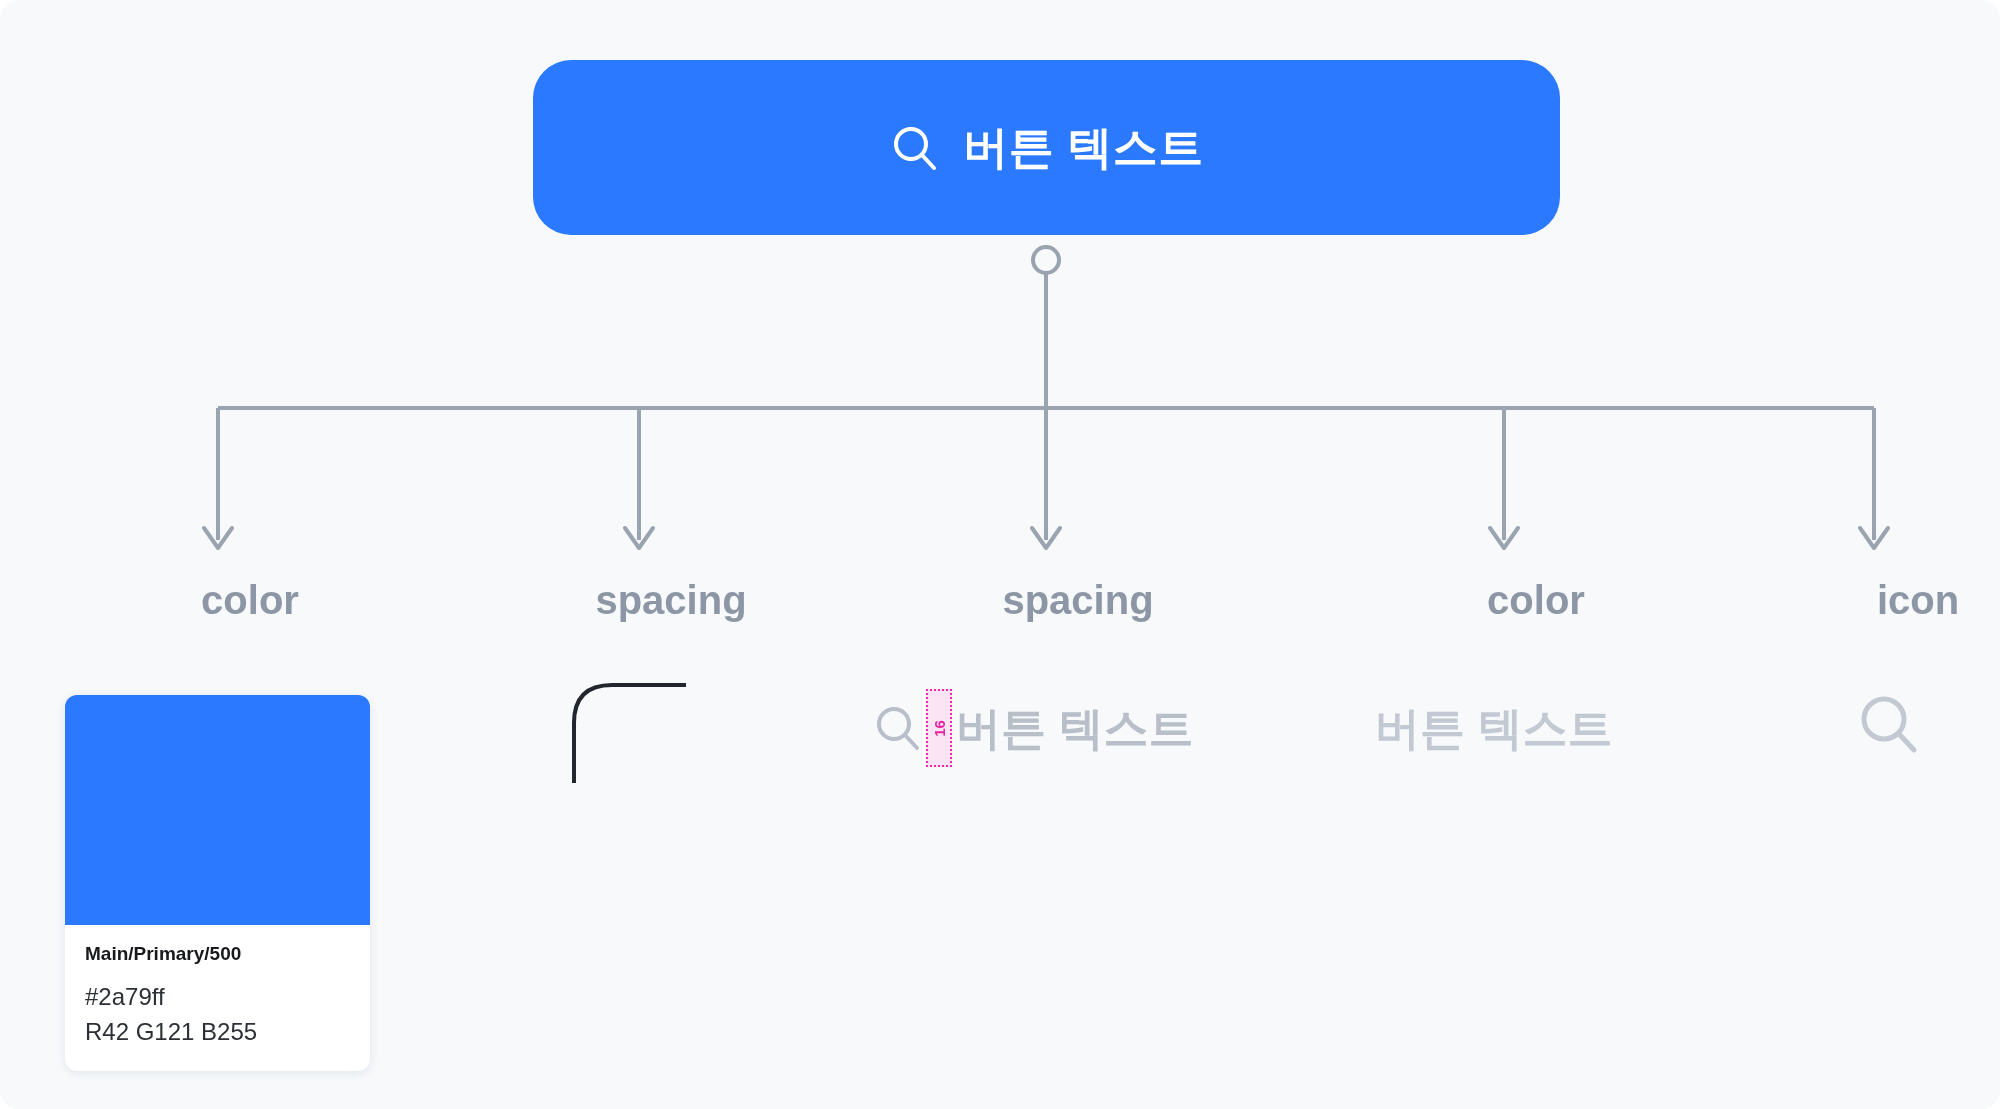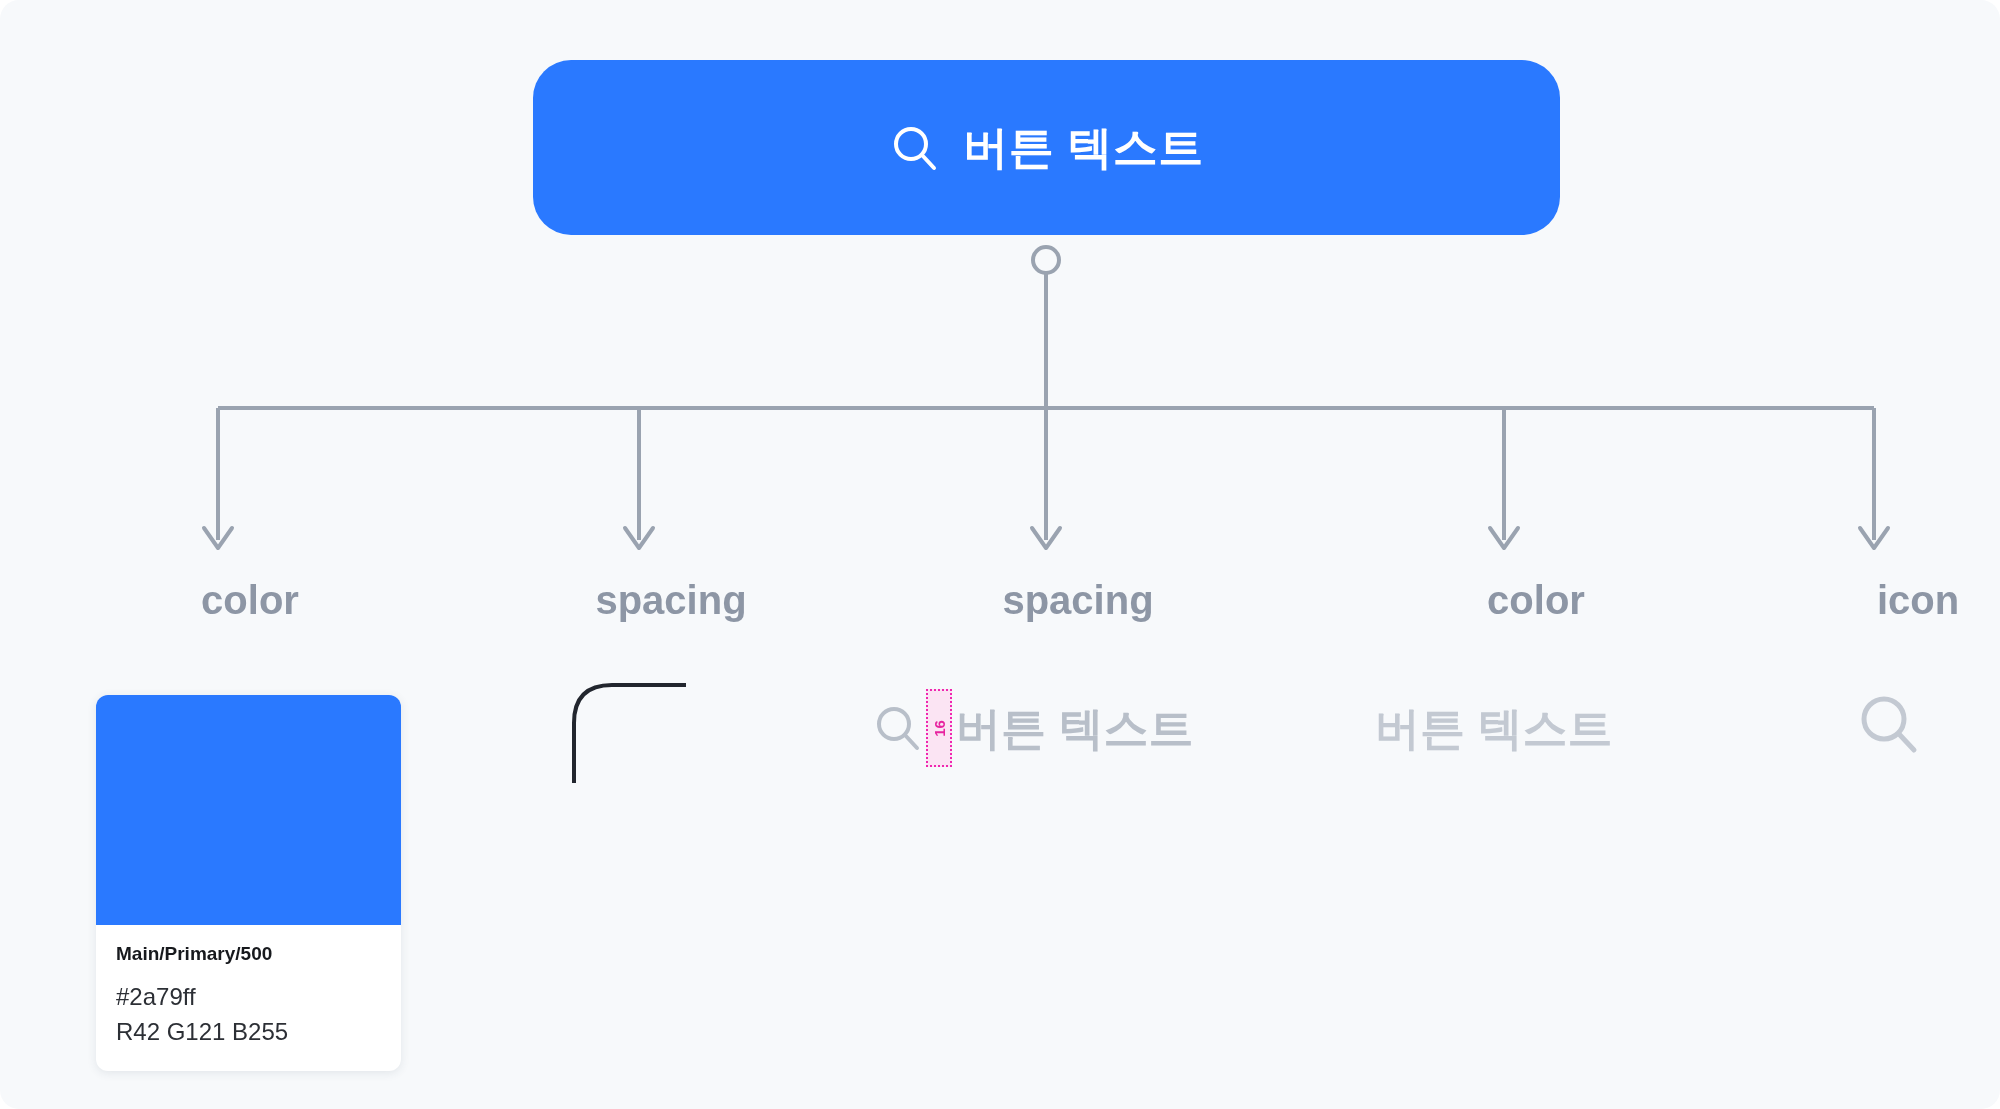--- a/index.html
+++ b/index.html
@@ -88,21 +88,20 @@
 
   
   #swatch-card {
     left: 65px;
     top: 695px;
     width: 305px;
     background: #ffffff;
     border-radius: 12px;
     box-shadow: 0 2px 10px rgba(40, 55, 80, 0.10);
     overflow: hidden;
-    margin-left: 31px;
   }
   #swatch-card .swatch-fill {
     width: 100%;
     height: 230px;
   }
   #swatch-card .swatch-meta {
     padding: 18px 20px 22px 20px;
   }
   #swatch-card .swatch-name {
     font-size: 19px;

